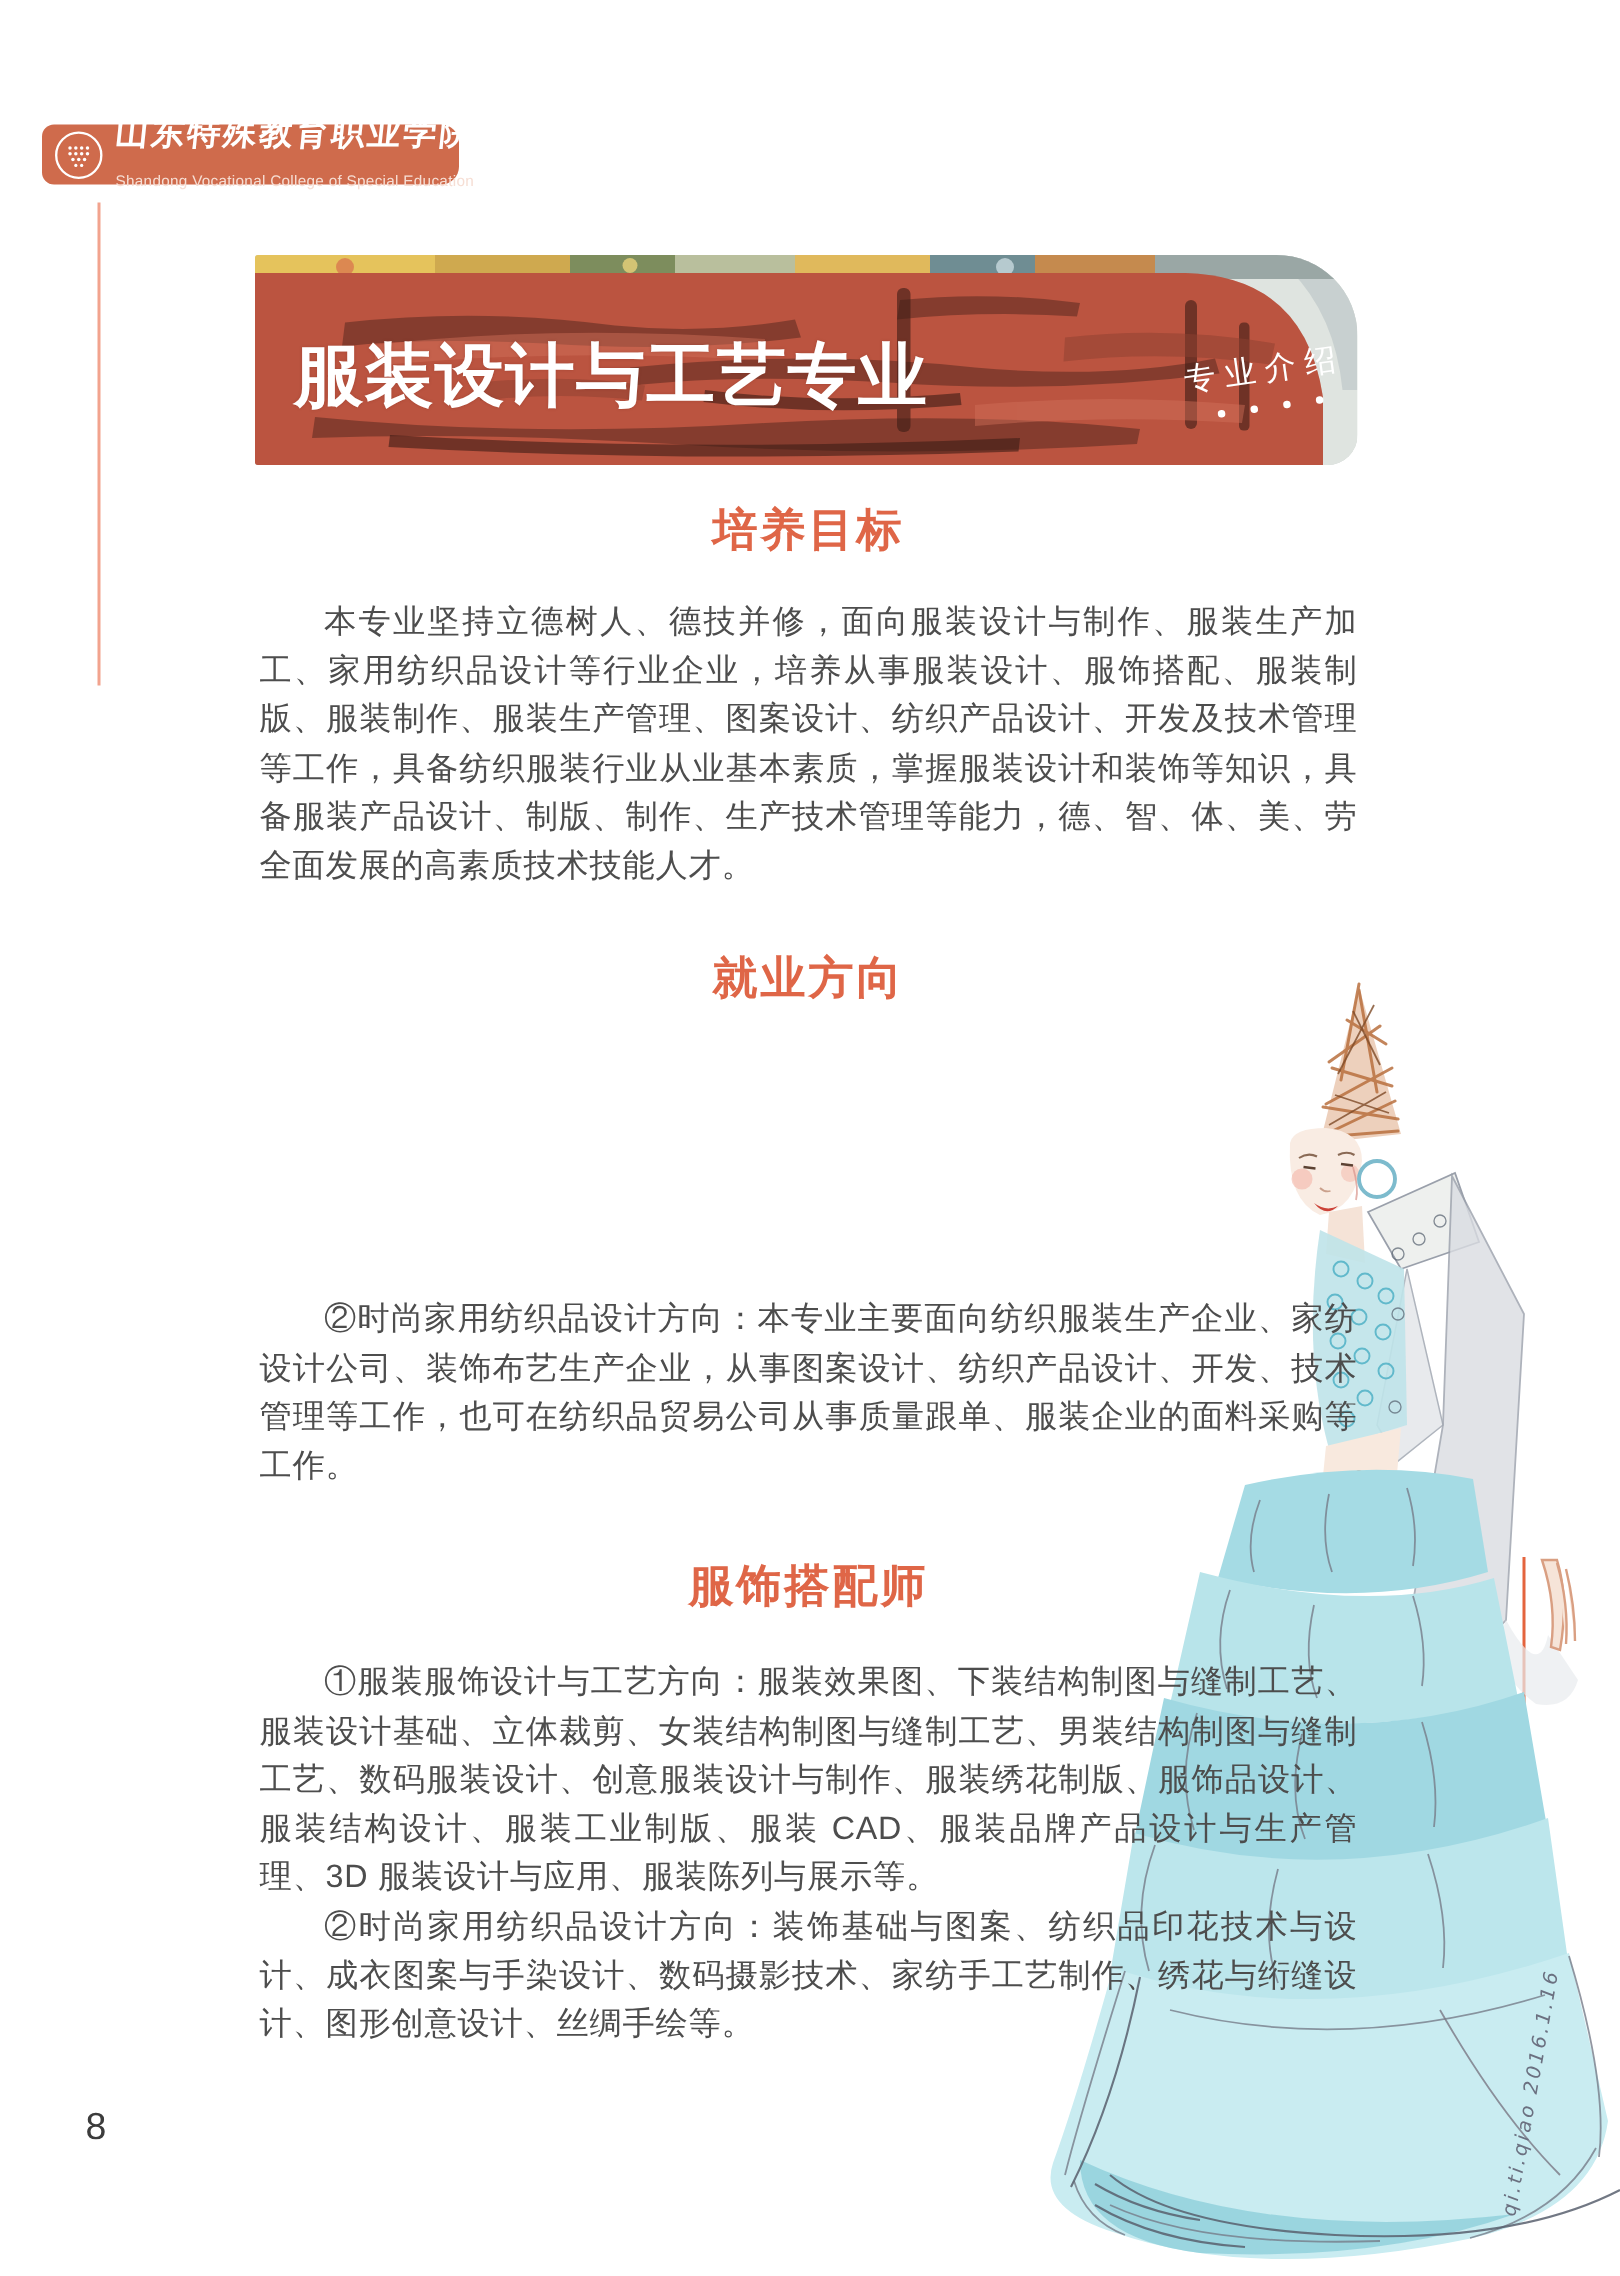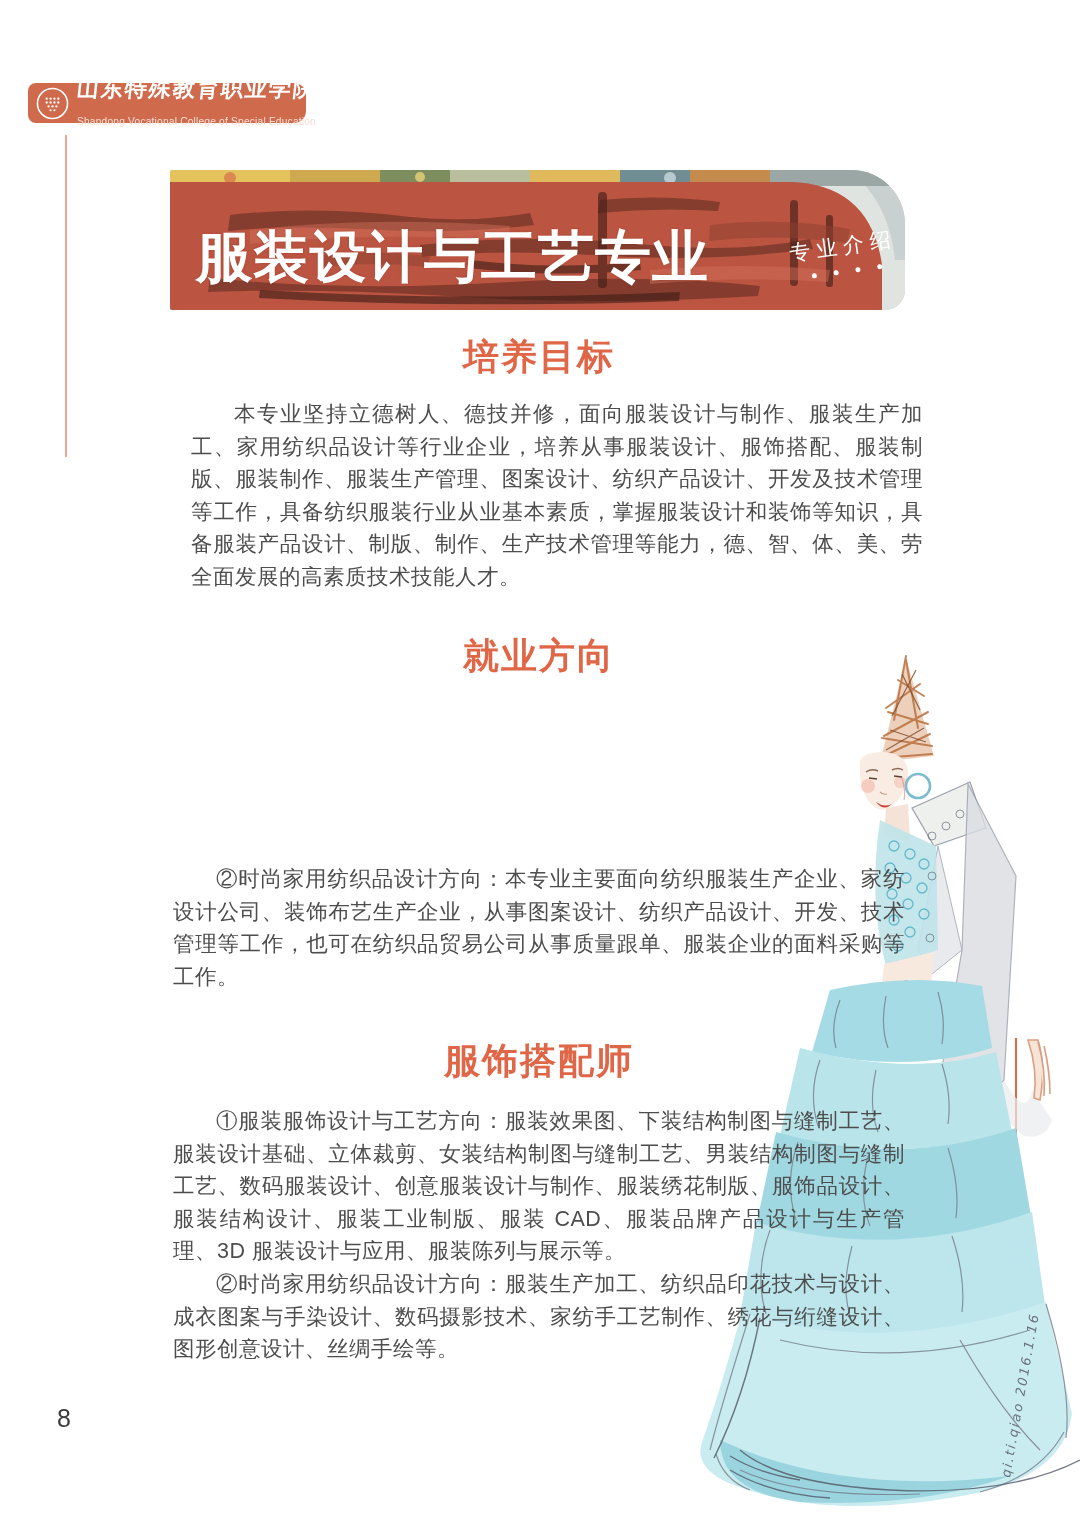--- a/index.html
+++ b/index.html
@@ -13,29 +13,29 @@
   .badge-cn{font-size:22px;font-weight:bold;letter-spacing:2px;font-family:"Liberation Serif", serif;
             white-space:nowrap;transform:skewX(-6deg);}
   .badge-en{font-size:10.2px;margin-top:17px;color:#f6ded4;white-space:nowrap;letter-spacing:.2px;}
   
   .vline-left{position:absolute;left:65px;top:135px;width:2px;height:322px;background:#f2a38e;}
   .vline-right{position:absolute;left:1015px;top:1038px;width:2px;height:347px;background:#e4643e;}
   
   .banner{position:absolute;left:170px;top:170px;width:735px;height:140px;overflow:hidden;
           border-radius:2px 54px 20px 2px;}
   .banner svg{position:absolute;left:0;top:0;}
-  .banner-title{position:absolute;left:26px;top:50px;color:#ffffff;font-size:56px;font-weight:900;
+  .banner-title{position:absolute;left:26px;top:50px;color:#ffffff;font-size:46px;font-weight:900;
                 letter-spacing:1px;white-space:nowrap;text-shadow:0 0 2px rgba(120,40,25,.35);}
   .banner-tag{position:absolute;left:620px;top:62px;transform:rotate(-8deg);color:#ffffff;text-align:center;}
   .banner-tag-label{font-size:21px;letter-spacing:6px;white-space:nowrap;}
   .tag-dots{display:flex;gap:17px;justify-content:center;margin-top:9px;}
   .tag-dots i{width:5px;height:5px;border-radius:50%;background:#fff;display:block;}
   
   .sec-head{position:absolute;left:173px;width:732px;text-align:center;color:#df6647;
-            font-size:36px;font-weight:bold;letter-spacing:2px;z-index:3;}
+            font-size:30px;font-weight:bold;letter-spacing:2px;z-index:3;}
   .para{position:absolute;left:173px;width:732px;color:#4d4d4d;font-size:21.5px;line-height:32.5px;
         text-align:justify;text-indent:2em;letter-spacing:.5px;z-index:3;margin:0;
         font-family:"Liberation Sans", sans-serif;}
   
   .figure{position:absolute;left:680px;top:650px;width:400px;height:867px;z-index:1;}
   
   .pagenum{position:absolute;left:57px;top:1404px;font-size:25px;color:#3c3c3c;z-index:3;}
 </style>
 </head>
 <body>
@@ -232,24 +232,24 @@
     <g stroke="#59606e" stroke-width="1.4" fill="none" opacity=".85">
       <path d="M60,800 q40,34 150,40 q120,6 190,-30"></path>
       <path d="M34,808 q30,-60 46,-140"></path>
       <path d="M120,830 q-40,-6 -70,-24 M150,848 q-60,-4 -100,-28"></path>
     </g>
 
     <text transform="translate(330,828) rotate(-80)" font-family="'DejaVu Sans', sans-serif" font-style="italic" font-size="13" letter-spacing="2" fill="#6b7080">qi.ti.qiao  2016.1.16</text>
   </svg>
 
   <div class="sec-head" style="top:333px;">培养目标</div>
-  <p class="para" style="top:398px;margin-left:18px;">本专业坚持立德树人、德技并修，面向服装设计与制作、服装生产加工、家用纺织品设计等行业企业，培养从事服装设计、服饰搭配、服装制版、服装制作、服装生产管理、图案设计、纺织产品设计、开发及技术管理等工作，具备纺织服装行业从业基本素质，掌握服装设计和装饰等知识，具备服装产品设计、制版、制作、生产技术管理等能力，德、智、体、美、劳全面发展的高素质技术技能人才。</p>
+  <p class="para" style="top:398px;">本专业坚持立德树人、德技并修，面向服装设计与制作、服装生产加工、家用纺织品设计等行业企业，培养从事服装设计、服饰搭配、服装制版、服装制作、服装生产管理、图案设计、纺织产品设计、开发及技术管理等工作，具备纺织服装行业从业基本素质，掌握服装设计和装饰等知识，具备服装产品设计、制版、制作、生产技术管理等能力，德、智、体、美、劳全面发展的高素质技术技能人才。</p>
 
   <div class="sec-head" style="top:632px;">就业方向</div>
   <p class="para" style="top:863px;">②时尚家用纺织品设计方向：本专业主要面向纺织服装生产企业、家纺设计公司、装饰布艺生产企业，从事图案设计、纺织产品设计、开发、技术管理等工作，也可在纺织品贸易公司从事质量跟单、服装企业的面料采购等工作。</p>
 
   <div class="sec-head" style="top:1037px;">服饰搭配师</div>
   <p class="para" style="top:1105px;">①服装服饰设计与工艺方向：服装效果图、下装结构制图与缝制工艺、服装设计基础、立体裁剪、女装结构制图与缝制工艺、男装结构制图与缝制工艺、数码服装设计、创意服装设计与制作、服装绣花制版、服饰品设计、服装结构设计、服装工业制版、服装 CAD、服装品牌产品设计与生产管理、3D 服装设计与应用、服装陈列与展示等。</p>
-  <p class="para" style="top:1268px;">②时尚家用纺织品设计方向：服装生产加工、纺织品印花技术与设计、成衣图案与手染设计、数码摄影技术、家纺手工艺制作、绣花与绗缝设计、图形创意设计、丝绸手绘等。</p>
+  <p class="para" style="top:1268px;">②时尚家用纺织品设计方向：装饰基础与图案、纺织品印花技术与设计、成衣图案与手染设计、数码摄影技术、家纺手工艺制作、绣花与绗缝设计、图形创意设计、丝绸手绘等。</p>
 
   <div class="pagenum">8</div>
 
 </div>
 
 </body></html>

